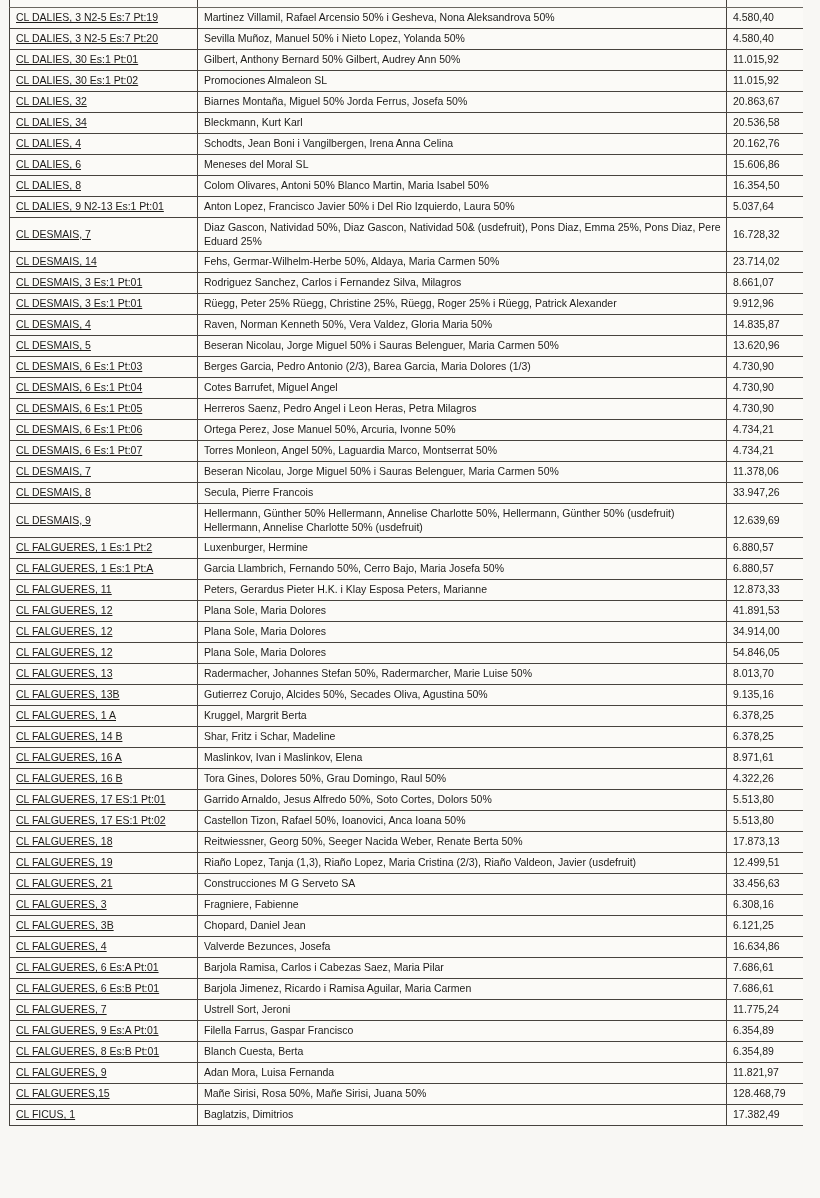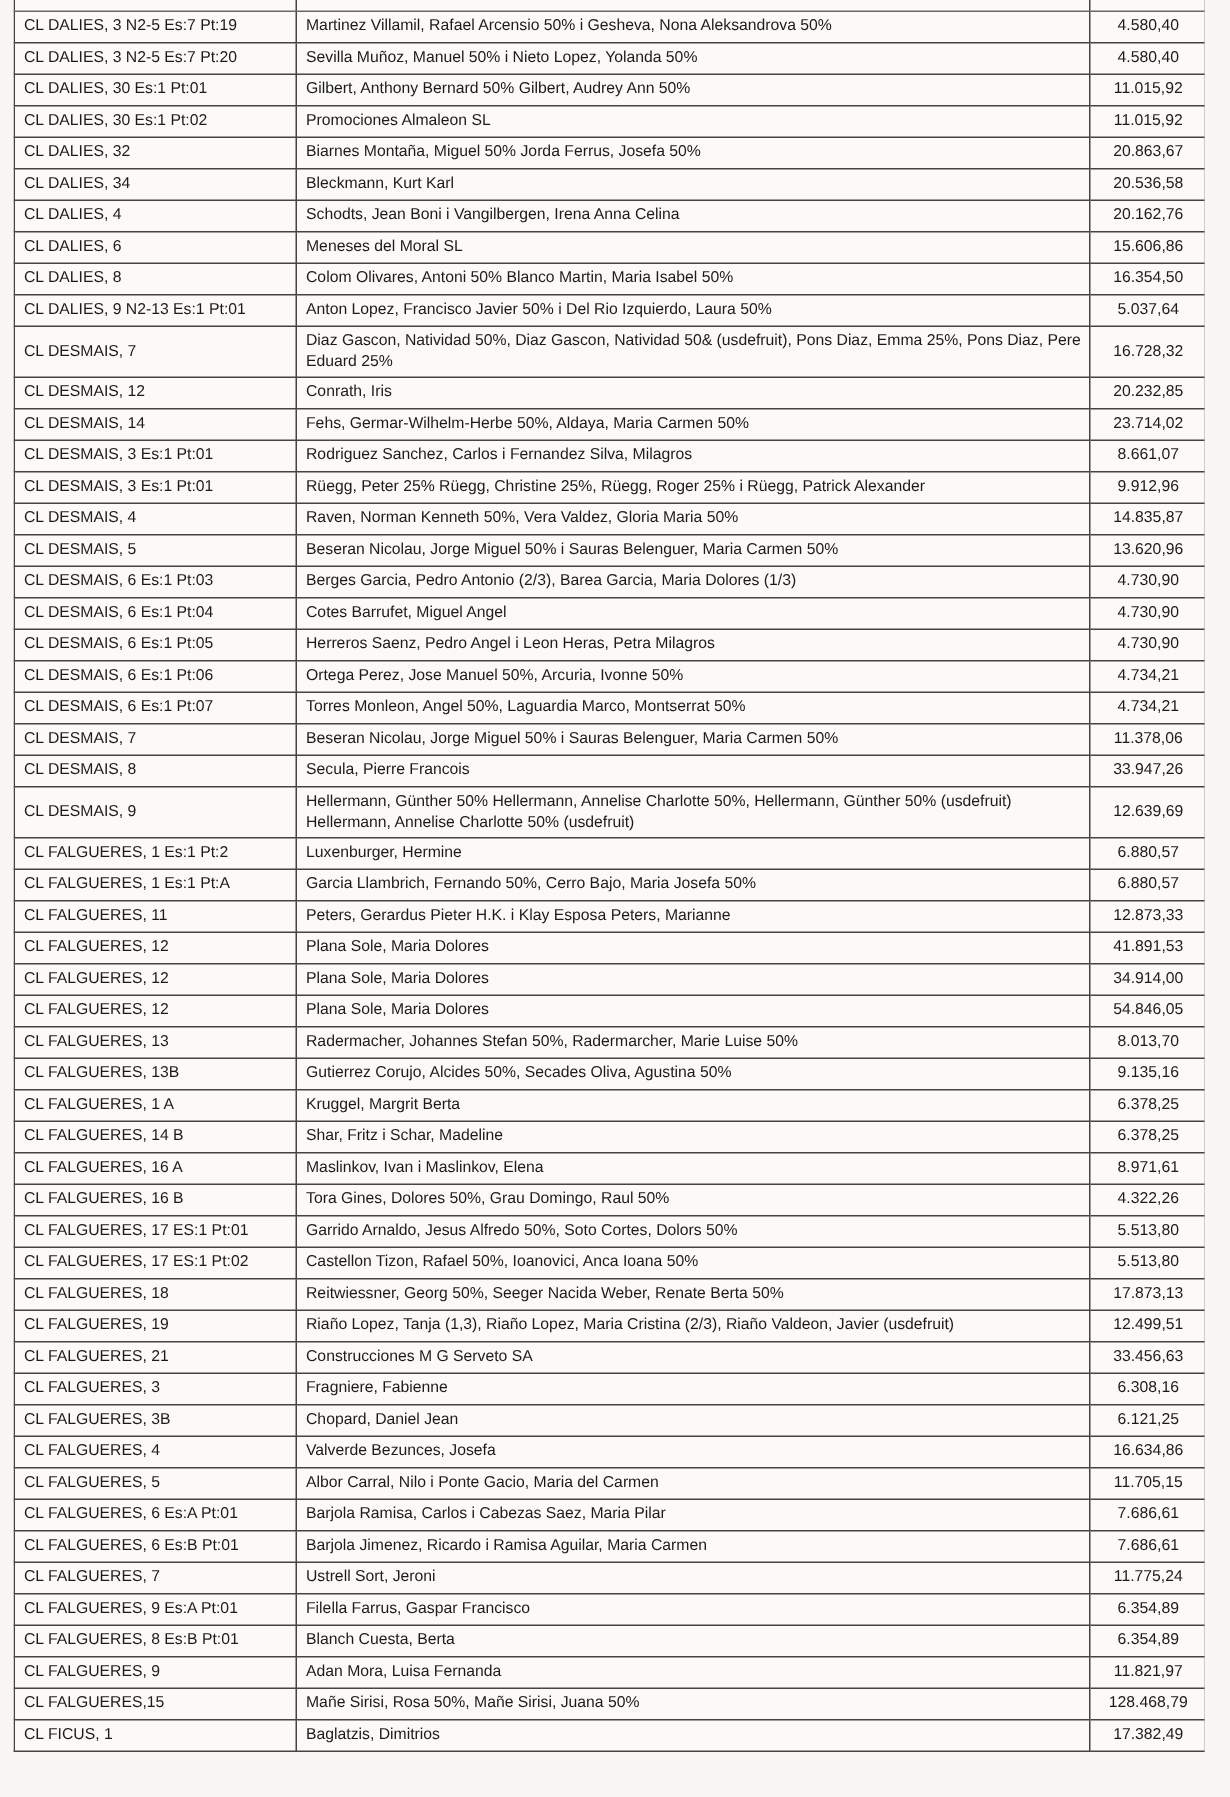--- a/index.html
+++ b/index.html
@@ -41,23 +41,24 @@
     word-wrap: break-word;
   }
   tr.cutoff td {
     height: 9px;
     padding: 0;
     border-bottom-color: #6b6760;
   }
   td.addr {
     white-space: nowrap;
     overflow: hidden;
+    text-decoration: underline;
   }
   td.amount {
-    text-align: center;
+    text-align: left;
     white-space: nowrap;
     padding-right: 5px;
   }
 </style>
 </head>
 <body>
 
 <div class="table-wrap">
   <table class="roll">
     <colgroup>
@@ -132,25 +133,20 @@
     <td class="amount">5.037,64</td>
   </tr>
 
 
   <tr>
     <td class="addr">CL DESMAIS, 7</td>
     <td class="owners">Diaz Gascon, Natividad 50%, Diaz Gascon, Natividad 50&amp; (usdefruit), Pons Diaz, Emma 25%, Pons Diaz, Pere Eduard 25%</td>
     <td class="amount">16.728,32</td>
   </tr>
 
-  <tr>
-    <td class="addr">CL DESMAIS, 12</td>
-    <td class="owners">Conrath, Iris</td>
-    <td class="amount">20.232,85</td>
-  </tr>
 
   <tr>
     <td class="addr">CL DESMAIS, 14</td>
     <td class="owners">Fehs, Germar-Wilhelm-Herbe 50%, Aldaya, Maria Carmen 50%</td>
     <td class="amount">23.714,02</td>
   </tr>
 
   <tr>
     <td class="addr">CL DESMAIS, 3 Es:1 Pt:01</td>
     <td class="owners">Rodriguez Sanchez, Carlos i Fernandez Silva, Milagros</td>
@@ -336,25 +332,20 @@
     <td class="owners">Chopard, Daniel Jean</td>
     <td class="amount">6.121,25</td>
   </tr>
 
   <tr>
     <td class="addr">CL FALGUERES, 4</td>
     <td class="owners">Valverde Bezunces, Josefa</td>
     <td class="amount">16.634,86</td>
   </tr>
 
-  <tr>
-    <td class="addr">CL FALGUERES, 5</td>
-    <td class="owners">Albor Carral, Nilo i Ponte Gacio, Maria del Carmen</td>
-    <td class="amount">11.705,15</td>
-  </tr>
 
   <tr>
     <td class="addr">CL FALGUERES, 6 Es:A Pt:01</td>
     <td class="owners">Barjola Ramisa, Carlos i Cabezas Saez, Maria Pilar</td>
     <td class="amount">7.686,61</td>
   </tr>
 
   <tr>
     <td class="addr">CL FALGUERES, 6 Es:B Pt:01</td>
     <td class="owners">Barjola Jimenez, Ricardo i Ramisa Aguilar, Maria Carmen</td>

